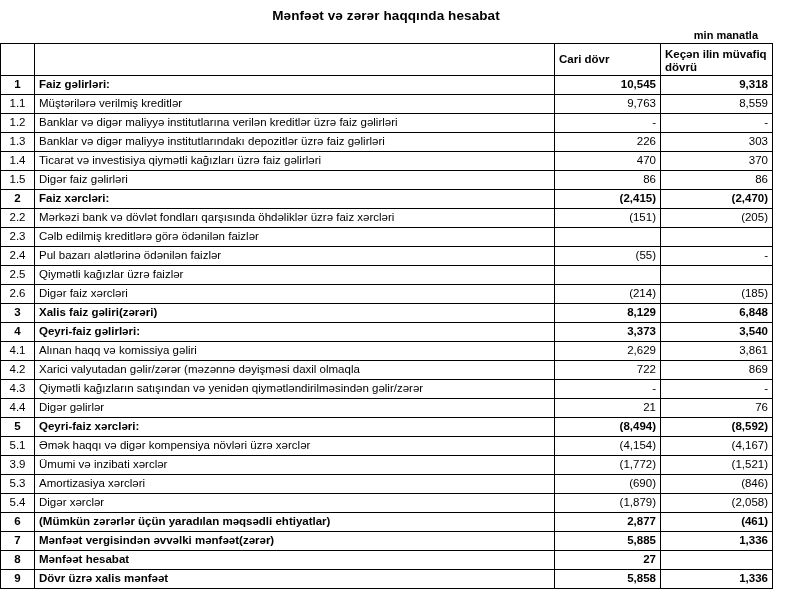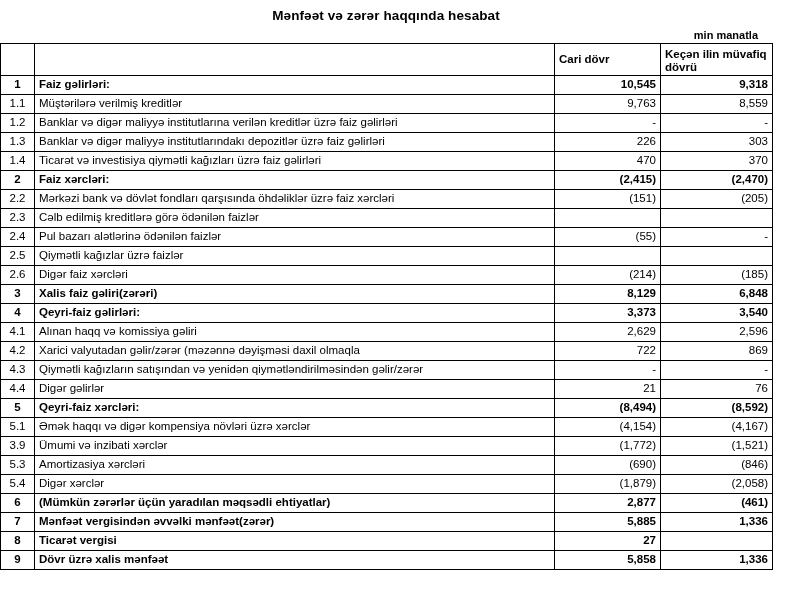--- a/index.html
+++ b/index.html
@@ -132,20 +132,26 @@
           <td class="name">Banklar və digər maliyyə institutlarındakı depozitlər üzrə faiz gəlirləri</td>
           <td class="val">226</td>
           <td class="val">303</td>
         </tr>
         <tr>
           <td class="num">1.4</td>
           <td class="name">Ticarət və investisiya qiymətli kağızları üzrə faiz gəlirləri</td>
           <td class="val">470</td>
           <td class="val">370</td>
         </tr>
+        <tr>
+          <td class="num">1.5</td>
+          <td class="name">Digər faiz gəlirləri</td>
+          <td class="val">86</td>
+          <td class="val">86</td>
+        </tr>
         <tr class="bold">
           <td class="num">2</td>
           <td class="name">Faiz xərcləri:</td>
           <td class="val">(2,415)</td>
           <td class="val">(2,470)</td>
         </tr>
         <tr>
           <td class="num">2.2</td>
           <td class="name">Mərkəzi bank və dövlət fondları qarşısında öhdəliklər üzrə faiz xərcləri</td>
           <td class="val">(151)</td>
@@ -184,21 +190,21 @@
         <tr class="bold">
           <td class="num">4</td>
           <td class="name">Qeyri-faiz gəlirləri:</td>
           <td class="val">3,373</td>
           <td class="val">3,540</td>
         </tr>
         <tr>
           <td class="num">4.1</td>
           <td class="name">Alınan haqq və komissiya gəliri</td>
           <td class="val">2,629</td>
-          <td class="val">2,596</td>
+          <td class="val">3,861</td>
         </tr>
         <tr>
           <td class="num">4.2</td>
           <td class="name">Xarici valyutadan gəlir/zərər (məzənnə dəyişməsi daxil olmaqla</td>
           <td class="val">722</td>
           <td class="val">869</td>
         </tr>
         <tr>
           <td class="num">4.3</td>
           <td class="name">Qiymətli kağızların satışından və yenidən qiymətləndirilməsindən gəlir/zərər</td>
@@ -248,21 +254,21 @@
           <td class="val">(461)</td>
         </tr>
         <tr class="bold">
           <td class="num">7</td>
           <td class="name">Mənfəət vergisindən əvvəlki mənfəət(zərər)</td>
           <td class="val">5,885</td>
           <td class="val">1,336</td>
         </tr>
         <tr class="bold">
           <td class="num">8</td>
-          <td class="name">Ticarət vergisi</td>
+          <td class="name">Mənfəət hesabat</td>
           <td class="val">27</td>
           <td class="val"></td>
         </tr>
         <tr class="bold">
           <td class="num">9</td>
           <td class="name">Dövr üzrə xalis mənfəət</td>
           <td class="val">5,858</td>
           <td class="val">1,336</td>
         </tr>
       </tbody>

